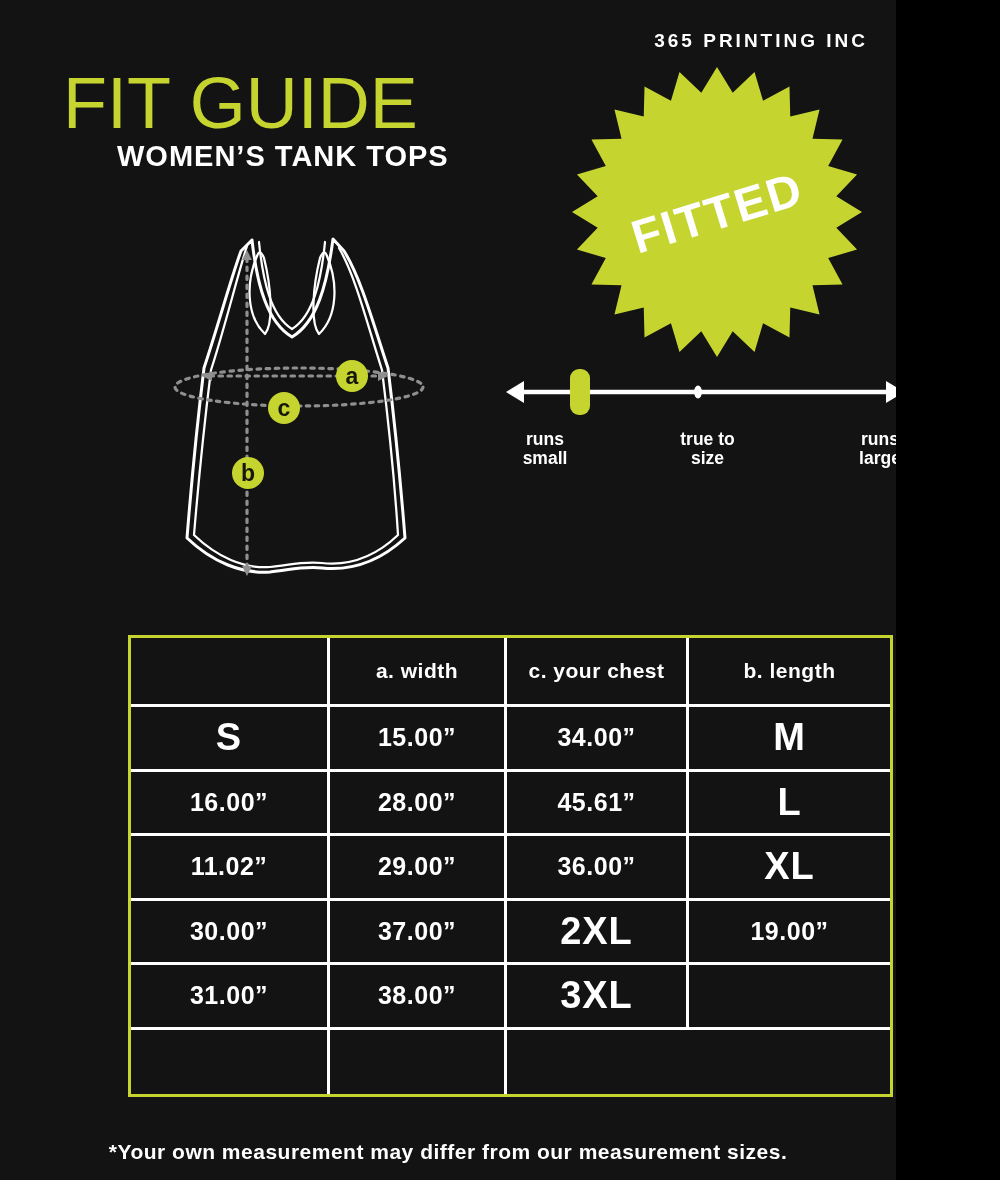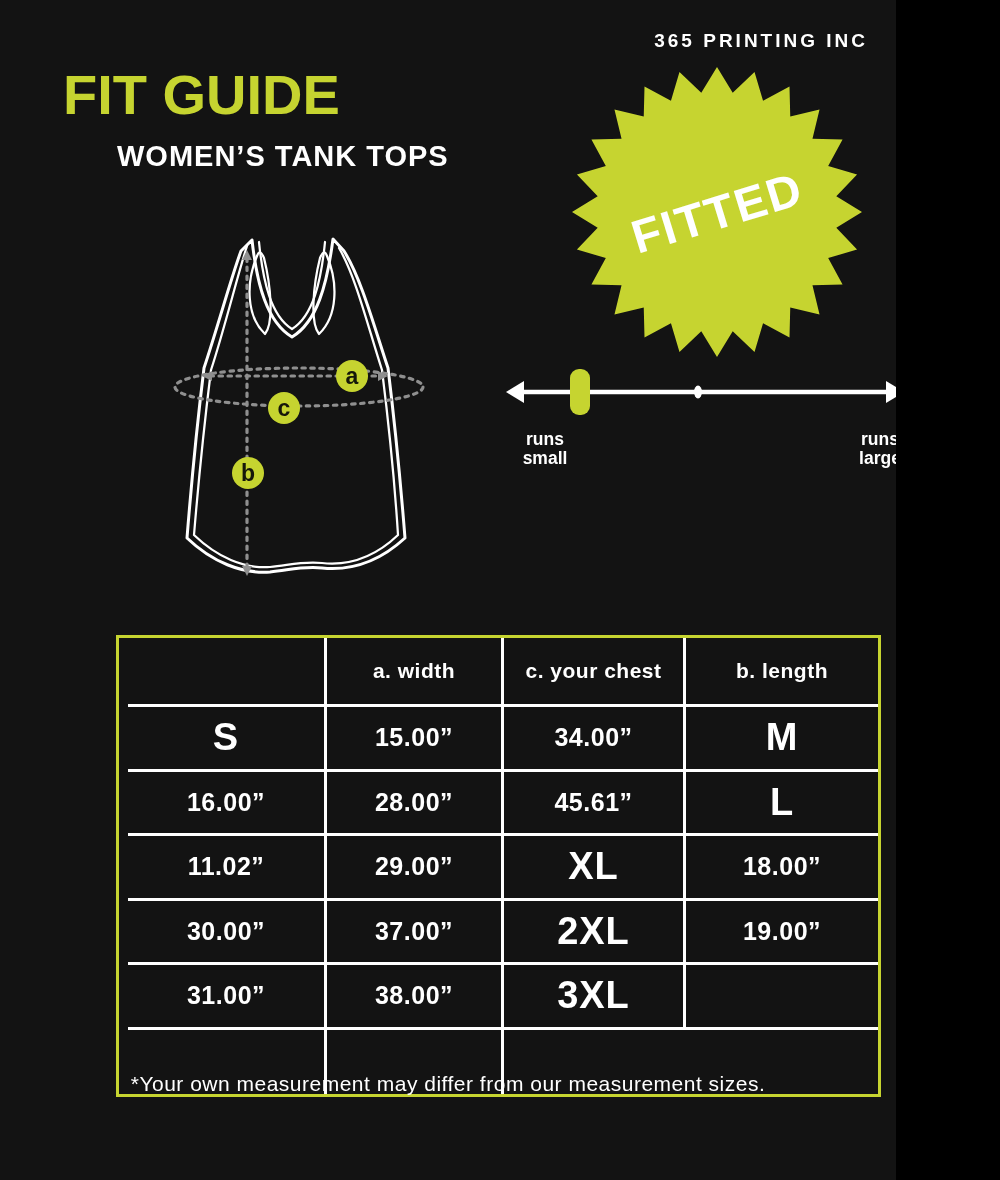--- a/index.html
+++ b/index.html
@@ -11,21 +11,21 @@
   }
   *{margin:0;padding:0;box-sizing:border-box;}
   html,body{background:#000;}
   #canvas{
     position:relative;width:896px;height:1180px;background:var(--bg);
     overflow:hidden;font-family:"Liberation Sans",sans-serif;color:var(--text);
   }
   
   .brand{position:absolute;top:30px;right:28px;font-size:19px;font-weight:bold;letter-spacing:3px;color:var(--text);}
   
-  .title{position:absolute;left:63px;top:62px;font-size:56px;font-weight:bold;color:var(--accent);letter-spacing:0px;}
+  .title{position:absolute;left:63px;top:62px;font-size:72px;font-weight:normal;color:var(--accent);letter-spacing:0px;}
   .subtitle{position:absolute;left:117px;top:140px;font-size:29px;font-weight:bold;letter-spacing:1px;color:var(--text);}
   
   .badge{
     position:absolute;left:572px;top:67px;width:290px;height:290px;background:var(--accent);
     display:flex;align-items:center;justify-content:center;
   }
   .badge span{
     transform:rotate(-17deg);font-size:47px;font-weight:bold;letter-spacing:2px;color:#fff;
   }
   
@@ -41,38 +41,37 @@
   .scale-line{stroke:#fff;stroke-width:4.5;}
   .scale-head{fill:#fff;}
   .scale-marker{fill:var(--accent);}
   .scale-dot{fill:#fff;}
   .scale-label{position:absolute;top:430px;text-align:center;font-size:17.5px;font-weight:bold;line-height:19px;color:var(--text);}
   .scale-label.left{left:500px;width:90px;}
   .scale-label.center{left:645px;width:125px;}
   .scale-label.right{left:835px;width:90px;}
   
   .size-table{
-    position:absolute;left:116px;top:635px;width:765px;height:462px;
+    position:absolute;left:128px;top:635px;width:765px;height:462px;
     border:3px solid var(--accent);
     display:grid;grid-template-columns:199px 177px 182px auto;
     grid-template-rows:69px repeat(6,1fr);
     background:var(--bg);
-    padding-left:9px;
   }
   .cell{
     display:flex;align-items:center;justify-content:center;
     border-right:3px solid #fff;border-bottom:3px solid #fff;
   }
   .cell:nth-child(4n){border-right:none;}
   .cell:nth-child(n+25){border-bottom:none;}
   .cell.th{font-size:21px;font-weight:bold;letter-spacing:0.5px;}
   .cell.size{font-size:38px;font-weight:bold;letter-spacing:1px;}
   .cell.val{font-size:25px;font-weight:bold;letter-spacing:0.5px;}
   
-  .footnote{position:absolute;left:0;top:1072px;width:100%;text-align:center;font-size:21px;font-weight:normal;letter-spacing:0.5px;color:var(--text);}
+  .footnote{position:absolute;left:0;top:1140px;width:100%;text-align:center;font-size:21px;font-weight:bold;letter-spacing:0.5px;color:var(--text);}
 </style>
 </head>
 <body>
 
 <div id="canvas">
 
   <div class="brand">365 PRINTING INC</div>
 
   <div class="title">FIT GUIDE</div>
   <div class="subtitle">WOMEN’S TANK TOPS</div>
@@ -120,20 +119,24 @@
     <polygon class="scale-head" points="24,19 24,41 6,30"></polygon>
     <polygon class="scale-head" points="386,19 386,41 404,30"></polygon>
     <rect class="scale-marker" x="70" y="7" width="20" height="46" rx="9"></rect>
     <ellipse class="scale-dot" cx="198" cy="30" rx="4" ry="6.5"></ellipse>
   </svg>
 
   <div class="scale-label left">
     <div>runs</div>
     <div>small</div>
   </div>
+  <div class="scale-label center">
+    <div>true to</div>
+    <div>size</div>
+  </div>
   <div class="scale-label right">
     <div>runs</div>
     <div>large</div>
   </div>
 
   <div class="size-table">
     <div class="cell th"></div>
     <div class="cell th">a. width</div>
     <div class="cell th">c. your chest</div>
     <div class="cell th">b. length</div>
@@ -143,23 +146,23 @@
     <div class="cell val">34.00”</div>
 
     <div class="cell size">M</div>
     <div class="cell val">16.00”</div>
     <div class="cell val">28.00”</div>
     <div class="cell val">45.61”</div>
 
     <div class="cell size">L</div>
     <div class="cell val">11.02”</div>
     <div class="cell val">29.00”</div>
+    <div class="cell val">36.00”</div>
 
     <div class="cell size">XL</div>
-    <div class="cell val">18.00”</div>
     <div class="cell val">30.00”</div>
     <div class="cell val">37.00”</div>
 
     <div class="cell size">2XL</div>
     <div class="cell val">19.00”</div>
     <div class="cell val">31.00”</div>
     <div class="cell val">38.00”</div>
 
     <div class="cell size">3XL</div>
     <div class="cell val"></div>

